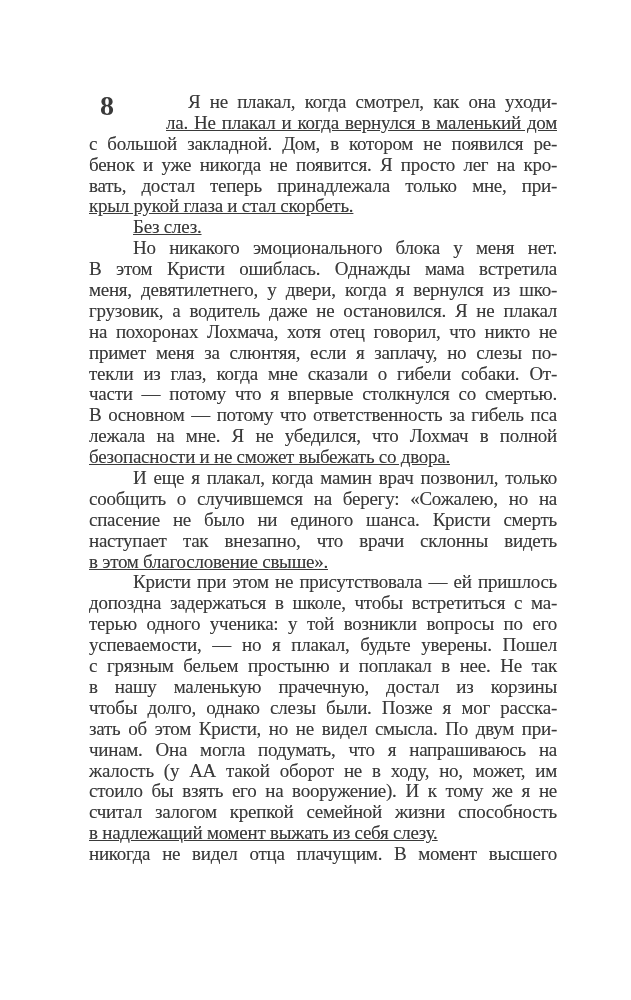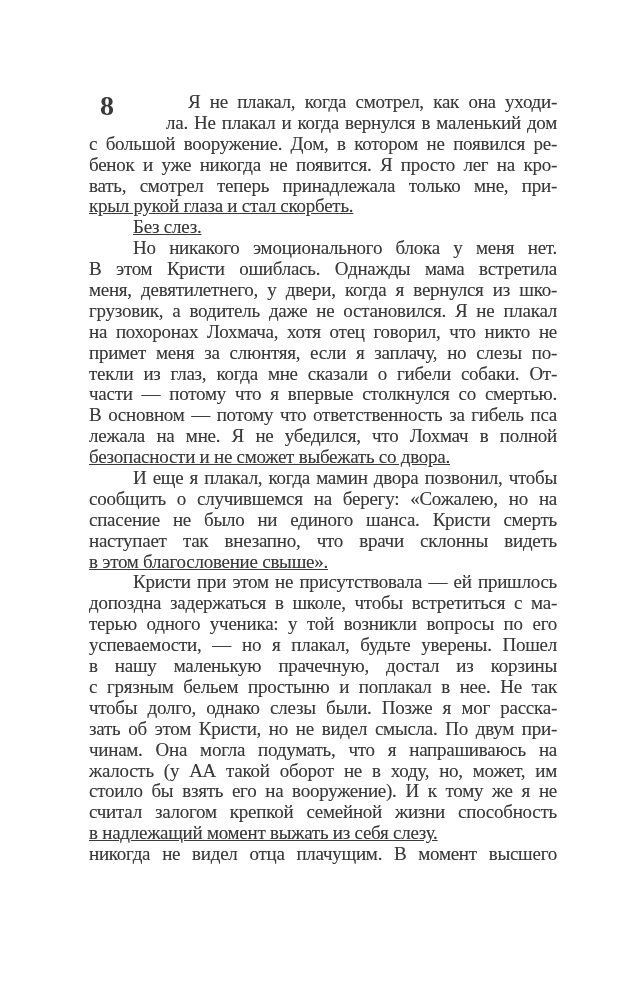--- a/index.html
+++ b/index.html
@@ -55,66 +55,67 @@
   }
   .line.first {
     padding-left: 44px;
   }
   
   .paragraph.wrap-number .line:nth-child(1) {
     padding-left: 99px;
   }
   .paragraph.wrap-number .line:nth-child(2) {
     padding-left: 77px;
+    text-decoration: underline;
   }
 </style>
 </head>
 <body>
 
 <div class="book-page">
   <div class="page-number">8</div>
   <div class="page-text">
       <div class="paragraph wrap-number">
         <div class="line first">Я не плакал, когда смотрел, как она уходи-</div>
         <div class="line">ла. Не плакал и когда вернулся в маленький дом</div>
-        <div class="line">с большой вооружение. Дом, в котором не появился ре-</div>
+        <div class="line">с большой закладной. Дом, в котором не появился ре-</div>
         <div class="line">бенок и уже никогда не появится. Я просто лег на кро-</div>
-        <div class="line">вать, смотрел теперь принадлежала только мне, при-</div>
+        <div class="line">вать, достал теперь принадлежала только мне, при-</div>
         <div class="line last">крыл рукой глаза и стал скорбеть.</div>
       </div>
       <div class="paragraph">
         <div class="line first last">Без слез.</div>
       </div>
       <div class="paragraph">
         <div class="line first">Но никакого эмоционального блока у меня нет.</div>
         <div class="line">В этом Кристи ошиблась. Однажды мама встретила</div>
         <div class="line">меня, девятилетнего, у двери, когда я вернулся из шко-</div>
         <div class="line">грузовик, а водитель даже не остановился. Я не плакал</div>
         <div class="line">на похоронах Лохмача, хотя отец говорил, что никто не</div>
         <div class="line">примет меня за слюнтяя, если я заплачу, но слезы по-</div>
         <div class="line">текли из глаз, когда мне сказали о гибели собаки. От-</div>
         <div class="line">части — потому что я впервые столкнулся со смертью.</div>
         <div class="line">В основном — потому что ответственность за гибель пса</div>
         <div class="line">лежала на мне. Я не убедился, что Лохмач в полной</div>
         <div class="line last">безопасности и не сможет выбежать со двора.</div>
       </div>
       <div class="paragraph">
-        <div class="line first">И еще я плакал, когда мамин двора позвонил, чтобы</div>
+        <div class="line first">И еще я плакал, когда мамин врач позвонил, только</div>
         <div class="line">сообщить о случившемся на берегу: «Сожалею, но на</div>
         <div class="line">спасение не было ни единого шанса. Кристи смерть</div>
         <div class="line">наступает так внезапно, что врачи склонны видеть</div>
         <div class="line last">в этом благословение свыше».</div>
       </div>
       <div class="paragraph">
         <div class="line first">Кристи при этом не присутствовала — ей пришлось</div>
         <div class="line">допоздна задержаться в школе, чтобы встретиться с ма-</div>
         <div class="line">терью одного ученика: у той возникли вопросы по его</div>
         <div class="line">успеваемости, — но я плакал, будьте уверены. Пошел</div>
+        <div class="line">с грязным бельем простыню и поплакал в нее. Не так</div>
         <div class="line">в нашу маленькую прачечную, достал из корзины</div>
-        <div class="line">с грязным бельем простыню и поплакал в нее. Не так</div>
         <div class="line">чтобы долго, однако слезы были. Позже я мог расска-</div>
         <div class="line">зать об этом Кристи, но не видел смысла. По двум при-</div>
         <div class="line">чинам. Она могла подумать, что я напрашиваюсь на</div>
         <div class="line">жалость (у АА такой оборот не в ходу, но, может, им</div>
         <div class="line">стоило бы взять его на вооружение). И к тому же я не</div>
         <div class="line">считал залогом крепкой семейной жизни способность</div>
         <div class="line last">в надлежащий момент выжать из себя слезу.</div>
       </div>
       <div class="paragraph">
         <div class="line">никогда не видел отца плачущим. В момент высшего</div>

